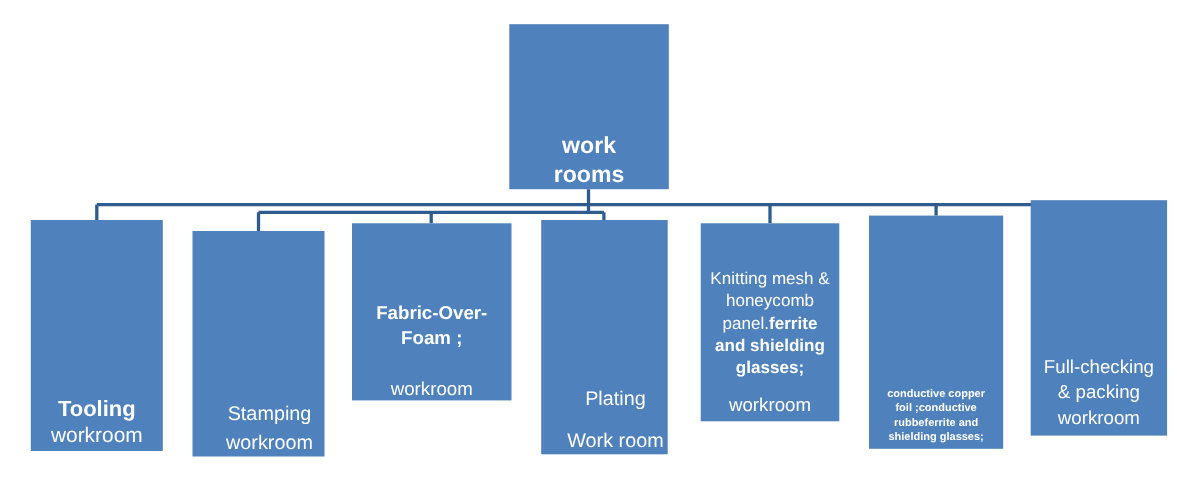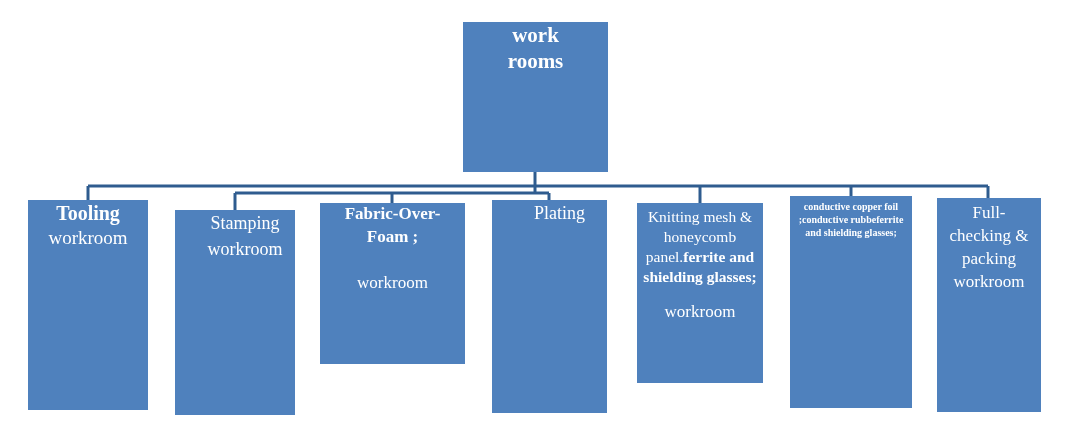--- a/index.html
+++ b/index.html
@@ -21,44 +21,43 @@
     width: 1070px;
     height: 439px;
   }
   .box {
     position: absolute;
     background: #4f81bd;
     color: #ffffff;
     display: flex;
     flex-direction: column;
     align-items: center;
-    justify-content: flex-start;
+    justify-content: flex-end;
     text-align: center;
     box-sizing: border-box;
-    font-family: Liberation Serif, serif;
   }
   
   .root-box {
     left: 463px; top: 22px;
     width: 145px; height: 150px;
   }
   .root-label {
     font-weight: bold;
     font-size: 21px;
     line-height: 1.25;
     max-width: 90px;
   }
   
   .b0 { left: 28px;  top: 200px; width: 120px; height: 210px; }
   .b1 { left: 175px; top: 210px; width: 120px; height: 205px; }
   .b2 { left: 320px; top: 203px; width: 145px; height: 161px; }
   .b3 { left: 492px; top: 200px; width: 115px; height: 213px; gap: 12px; }
   .b4 { left: 637px; top: 203px; width: 126px; height: 180px; padding: 4px 6px; }
   .b5 { left: 790px; top: 196px; width: 122px; height: 212px; padding: 4px 8px; }
-  .b6 { left: 937px; top: 198px; width: 104px; height: 214px; padding: 4px 8px; }
+  .b6 { left: 937px; top: 182px; width: 124px; height: 214px; padding: 4px 8px; }
 
   .t-bold-lg  { font-weight: bold; font-size: 20px; line-height: 1.3; }
   .t-norm-lg  { font-size: 19px; line-height: 1.3; }
   .t-norm-md  { font-size: 18px; line-height: 1.45; margin-left: 20px; }
   .t-bold-md  { font-weight: bold; font-size: 17px; line-height: 1.35; max-width: 110px; }
   .t-sub      { font-size: 17px; margin-top: 24px; }
   .t-mixed    { font-size: 15.5px; line-height: 1.3; margin: 0; }
   .t-mixed .bold { font-weight: bold; }
   .t-footer   { font-size: 17px; margin-top: 14px; }
   .t-bold-sm  { font-weight: bold; font-size: 10px; line-height: 1.3; }
@@ -102,20 +101,21 @@
     <span class="t-norm-md">workroom</span>
   </div>
 
   <div class="box b2">
     <span class="t-bold-md">Fabric-Over-Foam ;</span>
     <span class="t-sub">workroom</span>
   </div>
 
   <div class="box b3">
     <span class="t-norm-md">Plating</span>
+    <span class="t-norm-md">Work room</span>
   </div>
 
   <div class="box b4">
     <p class="t-mixed"><span>Knitting mesh &amp; honeycomb panel.</span><span class="bold">ferrite and shielding glasses;</span></p>
     <span class="t-footer">workroom</span>
   </div>
 
   <div class="box b5">
     <span class="t-bold-sm">conductive copper foil ;conductive rubbeferrite and shielding glasses;</span>
   </div>

